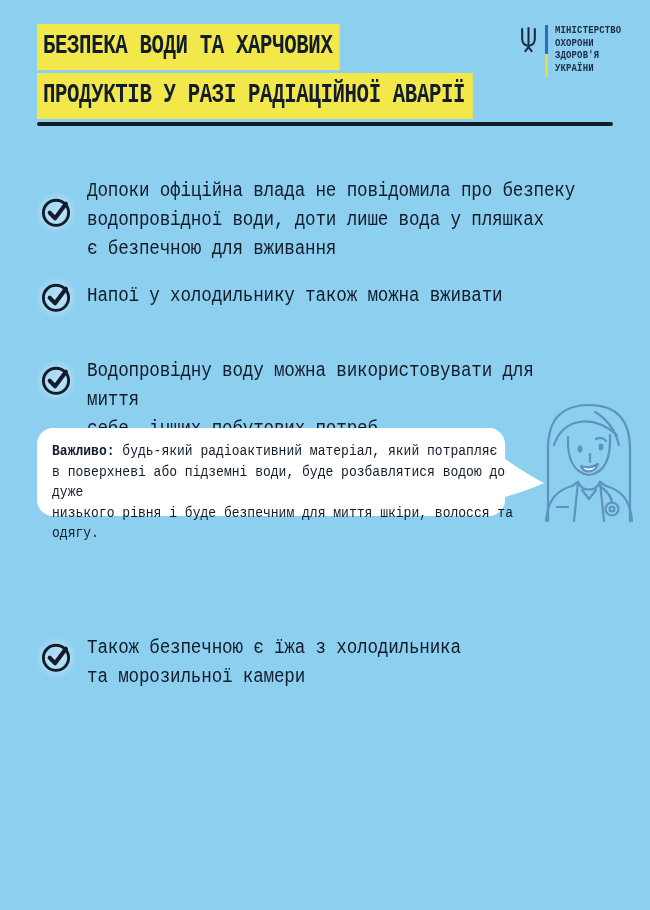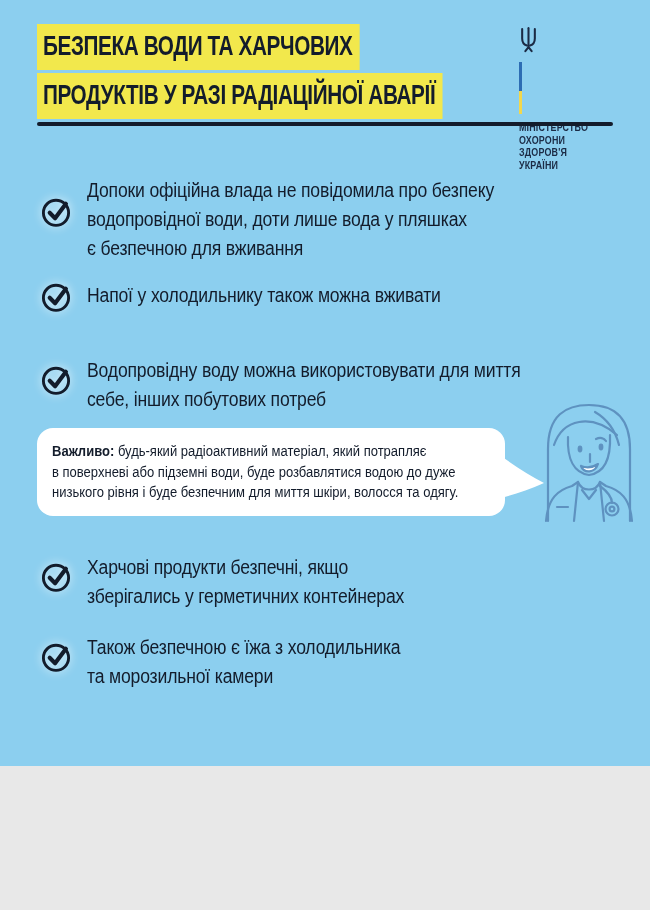--- a/index.html
+++ b/index.html
@@ -2,35 +2,35 @@
 <html lang="uk" style="--bg: #8ccfef; --ink: #131c2b; --yellow: #f2e84c; --white: #ffffff; --illustration: #5e92c0; --flag-blue: #2d6db3; --flag-yellow: #f2d74c; --logo-ink: #1b2b45;"><head>
 <meta charset="utf-8">
 <style>
   :root{
     --bg:#8ccfef; --ink:#131c2b; --yellow:#f2e84c; --white:#ffffff;
     --illustration:#5e92c0; --flag-blue:#2d6db3; --flag-yellow:#f2d74c; --logo-ink:#1b2b45;
   }
   *{margin:0;padding:0;box-sizing:border-box;}
   html,body{background:#e8e8e8;font-family:"Liberation Sans",sans-serif;}
   .page{
-    position:relative;width:650px;height:766px;background:var(--bg);
-    overflow:hidden;color:var(--ink);
+    position:relative;width:650px;height:910px;background:var(--bg);
+    overflow:hidden;color:var(--ink);font-family:Liberation Mono, monospace;
   }
   
   .title{
     position:absolute;left:37px;top:24px;
     transform:scaleX(.74);transform-origin:0 0;
     font-weight:bold;font-size:28px;line-height:40px;letter-spacing:-.5px;
     white-space:nowrap;
   }
   .title .hl{
     display:inline-block;background:var(--yellow);padding:2px 10px 4px 8px;margin-bottom:3px;
   }
   .ministry{
-    position:absolute;left:519px;top:24px;display:flex;align-items:flex-start;gap:7px;flex-direction:column;
+    position:absolute;left:519px;top:24px;display:flex;align-items:flex-start;gap:7px;
   }
   .tryzub{flex:0 0 auto;margin-top:2px;}
   .flag-divider{
     width:3px;height:52px;margin-top:1px;
     background:linear-gradient(to bottom,var(--flag-blue) 0 55%,var(--flag-yellow) 55% 100%);
   }
   .ministry-text{
     transform:scaleX(.85);transform-origin:0 0;
     font-weight:bold;font-size:10.5px;line-height:12.5px;letter-spacing:.2px;
     color:var(--logo-ink);white-space:nowrap;
@@ -157,28 +157,20 @@
 
     <path d="M49,93 L56,102 L63,93"></path>
 
     <path d="M67,89 C75,95 79,100 79,106"></path>
     <circle cx="79" cy="112" r="6.5"></circle>
     <circle cx="79" cy="112" r="2.4"></circle>
 
     <path d="M24,110 L35,110"></path>
   </svg>
 
-  <div class="row r4">
-    <svg class="check" viewBox="0 0 40 40" fill="none" stroke="#131c2b">
-      <circle cx="20" cy="22" r="14" stroke-width="3.2"></circle>
-      <path d="M13,22 L19,28 L31,12" stroke-width="4.6" stroke-linecap="round" stroke-linejoin="round"></path>
-    </svg>
-    <div class="row-text">Харчові продукти безпечні, якщо
-зберігались у герметичних контейнерах</div>
-  </div>
 
   <div class="row r5">
     <svg class="check" viewBox="0 0 40 40" fill="none" stroke="#131c2b">
       <circle cx="20" cy="22" r="14" stroke-width="3.2"></circle>
       <path d="M13,22 L19,28 L31,12" stroke-width="4.6" stroke-linecap="round" stroke-linejoin="round"></path>
     </svg>
     <div class="row-text">Також безпечною є їжа з холодильника
 та морозильної камери</div>
   </div>
 

